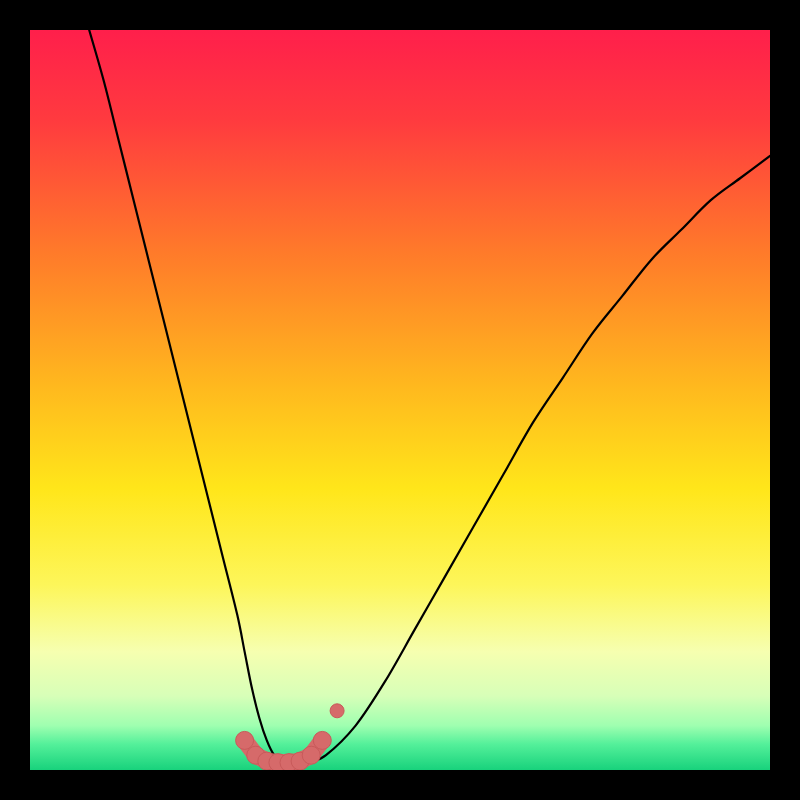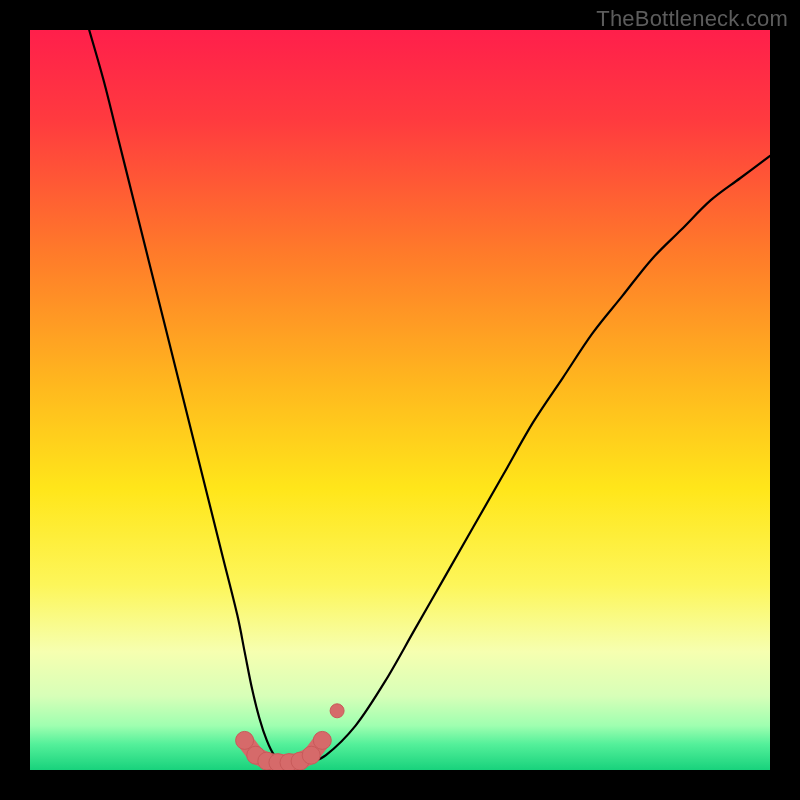--- a/index.html
+++ b/index.html
@@ -40,21 +40,20 @@
   }
   svg.curve-layer {
     position: absolute;
     inset: 0;
   }
 </style>
 </head>
 <body>
 
 <div class="outer">
-  <div class="watermark">TheBottleneck.com</div>
 
   <div class="plot-area">
     <svg class="gradient-bg" viewBox="0 0 740 740" preserveAspectRatio="none">
       <defs>
         <linearGradient id="bg-grad" x1="0" y1="0" x2="0" y2="1">
             <stop offset="0%" stop-color="#ff1f4b"></stop>
             <stop offset="12%" stop-color="#ff3a3f"></stop>
             <stop offset="30%" stop-color="#ff7a2a"></stop>
             <stop offset="48%" stop-color="#ffb81e"></stop>
             <stop offset="62%" stop-color="#ffe61a"></stop>

